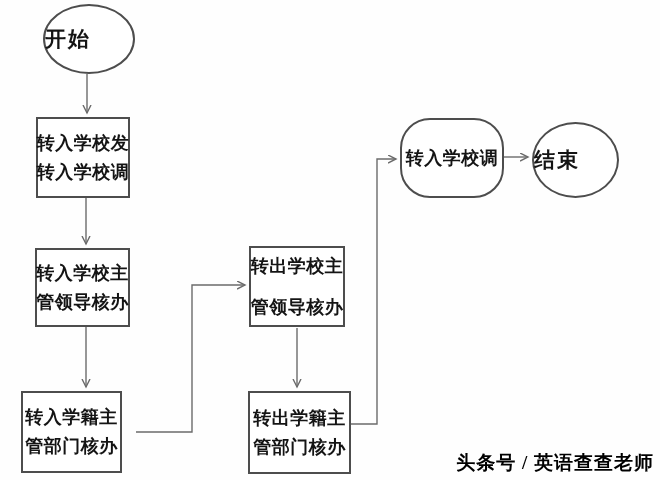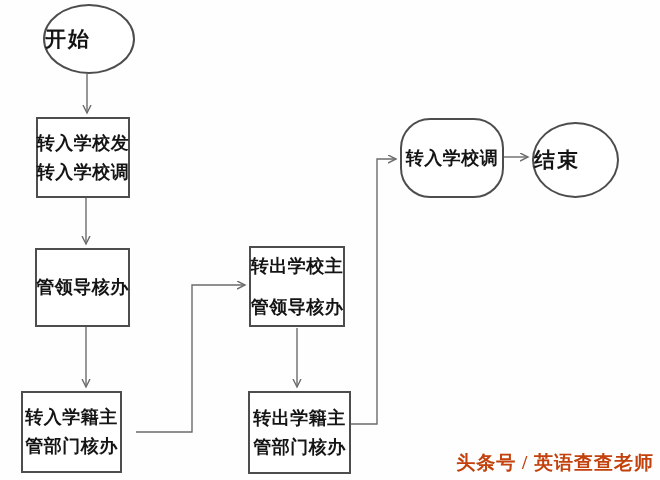--- a/index.html
+++ b/index.html
@@ -50,21 +50,21 @@
     font-weight: bold;
     color: #141414;
     letter-spacing: 2px;
   }
   .watermark {
     position: absolute;
     right: 6px;
     bottom: 4px;
     font-size: 19px;
     font-weight: bold;
-    color: #c2410c;
+    color: #000000;
     text-shadow: 1px 1px 0 #ffffff;
     letter-spacing: 1px;
     font-family: "Liberation Serif", "DejaVu Sans", serif;
   }
 </style>
 </head>
 <body>
 
 <div class="canvas">
 
@@ -86,20 +86,21 @@
   <div class="node-ellipse" style="left:43px; top:4px; width:92px; height:70px;">
     <span class="elabel">开始</span>
   </div>
 
   <div class="node-box" style="left:36px; top:117px; width:94px; height:81px;">
     <span class="bline">转入学校发</span>
     <span class="bline">转入学校调</span>
   </div>
 
   <div class="node-box" style="left:35px; top:248px; width:95px; height:79px;">
+    <span class="bline">转入学校主</span>
     <span class="bline">管领导核办</span>
   </div>
 
   <div class="node-box" style="left:21px; top:391px; width:101px; height:82px;">
     <span class="bline">转入学籍主</span>
     <span class="bline">管部门核办</span>
   </div>
 
   <div class="node-box" style="left:249px; top:246px; width:96px; height:81px;gap:12px;">
     <span class="bline">转出学校主</span>

